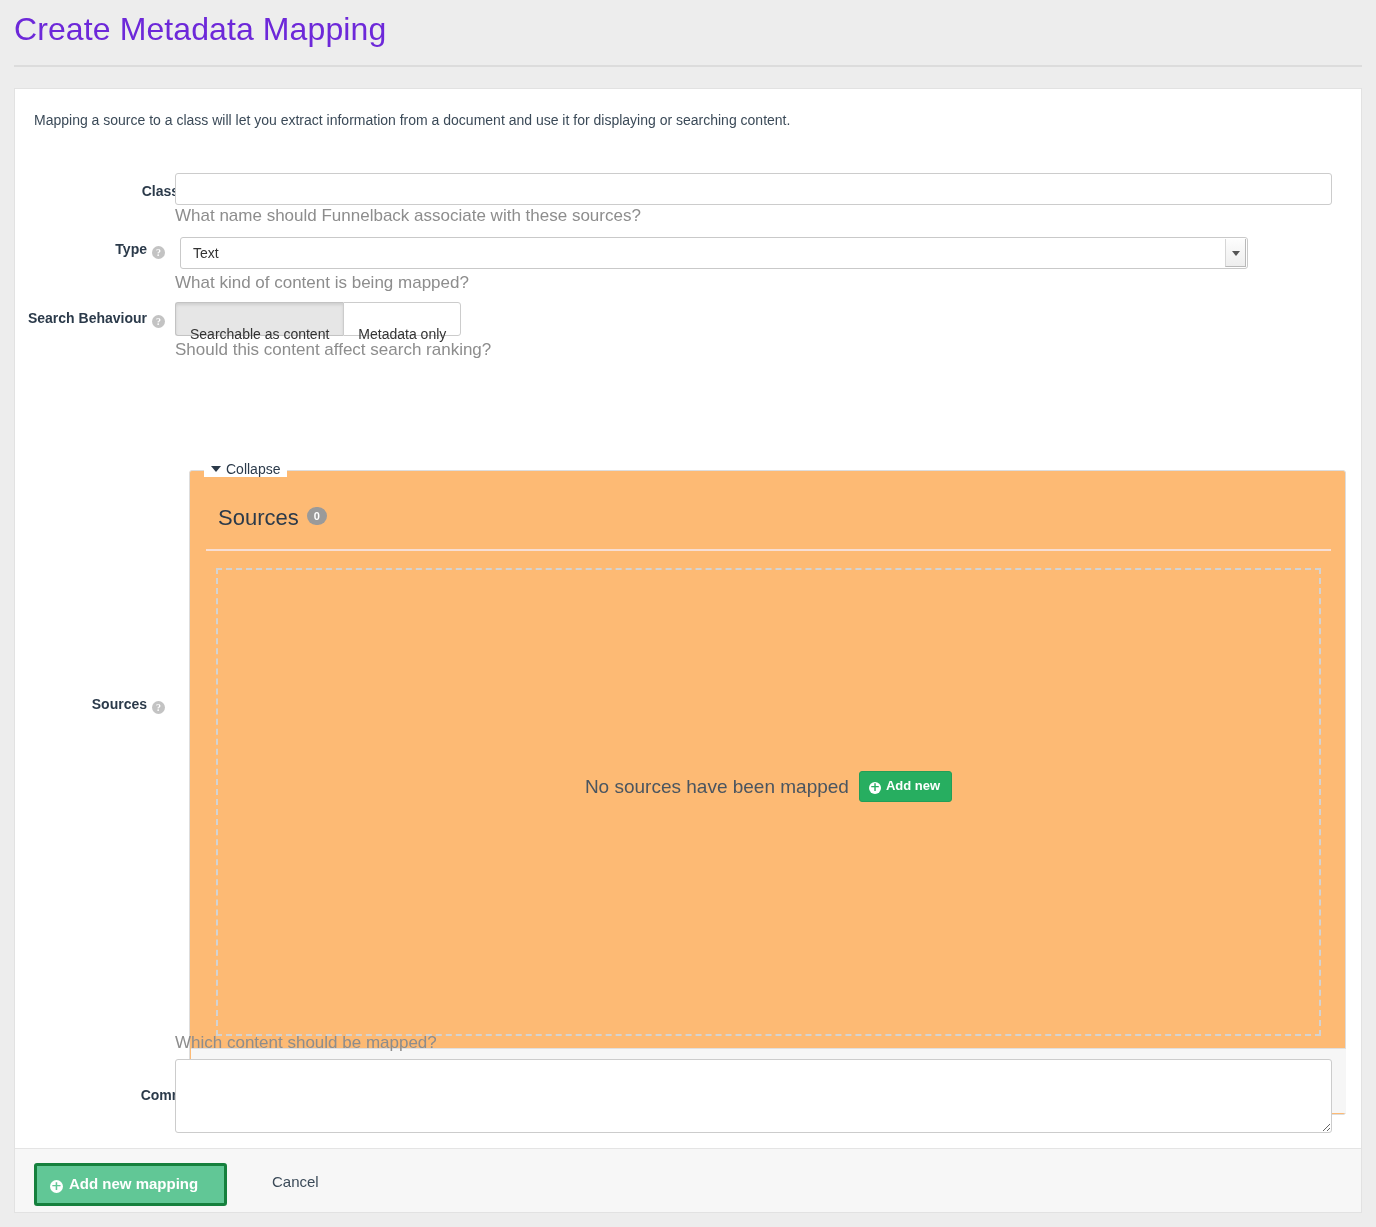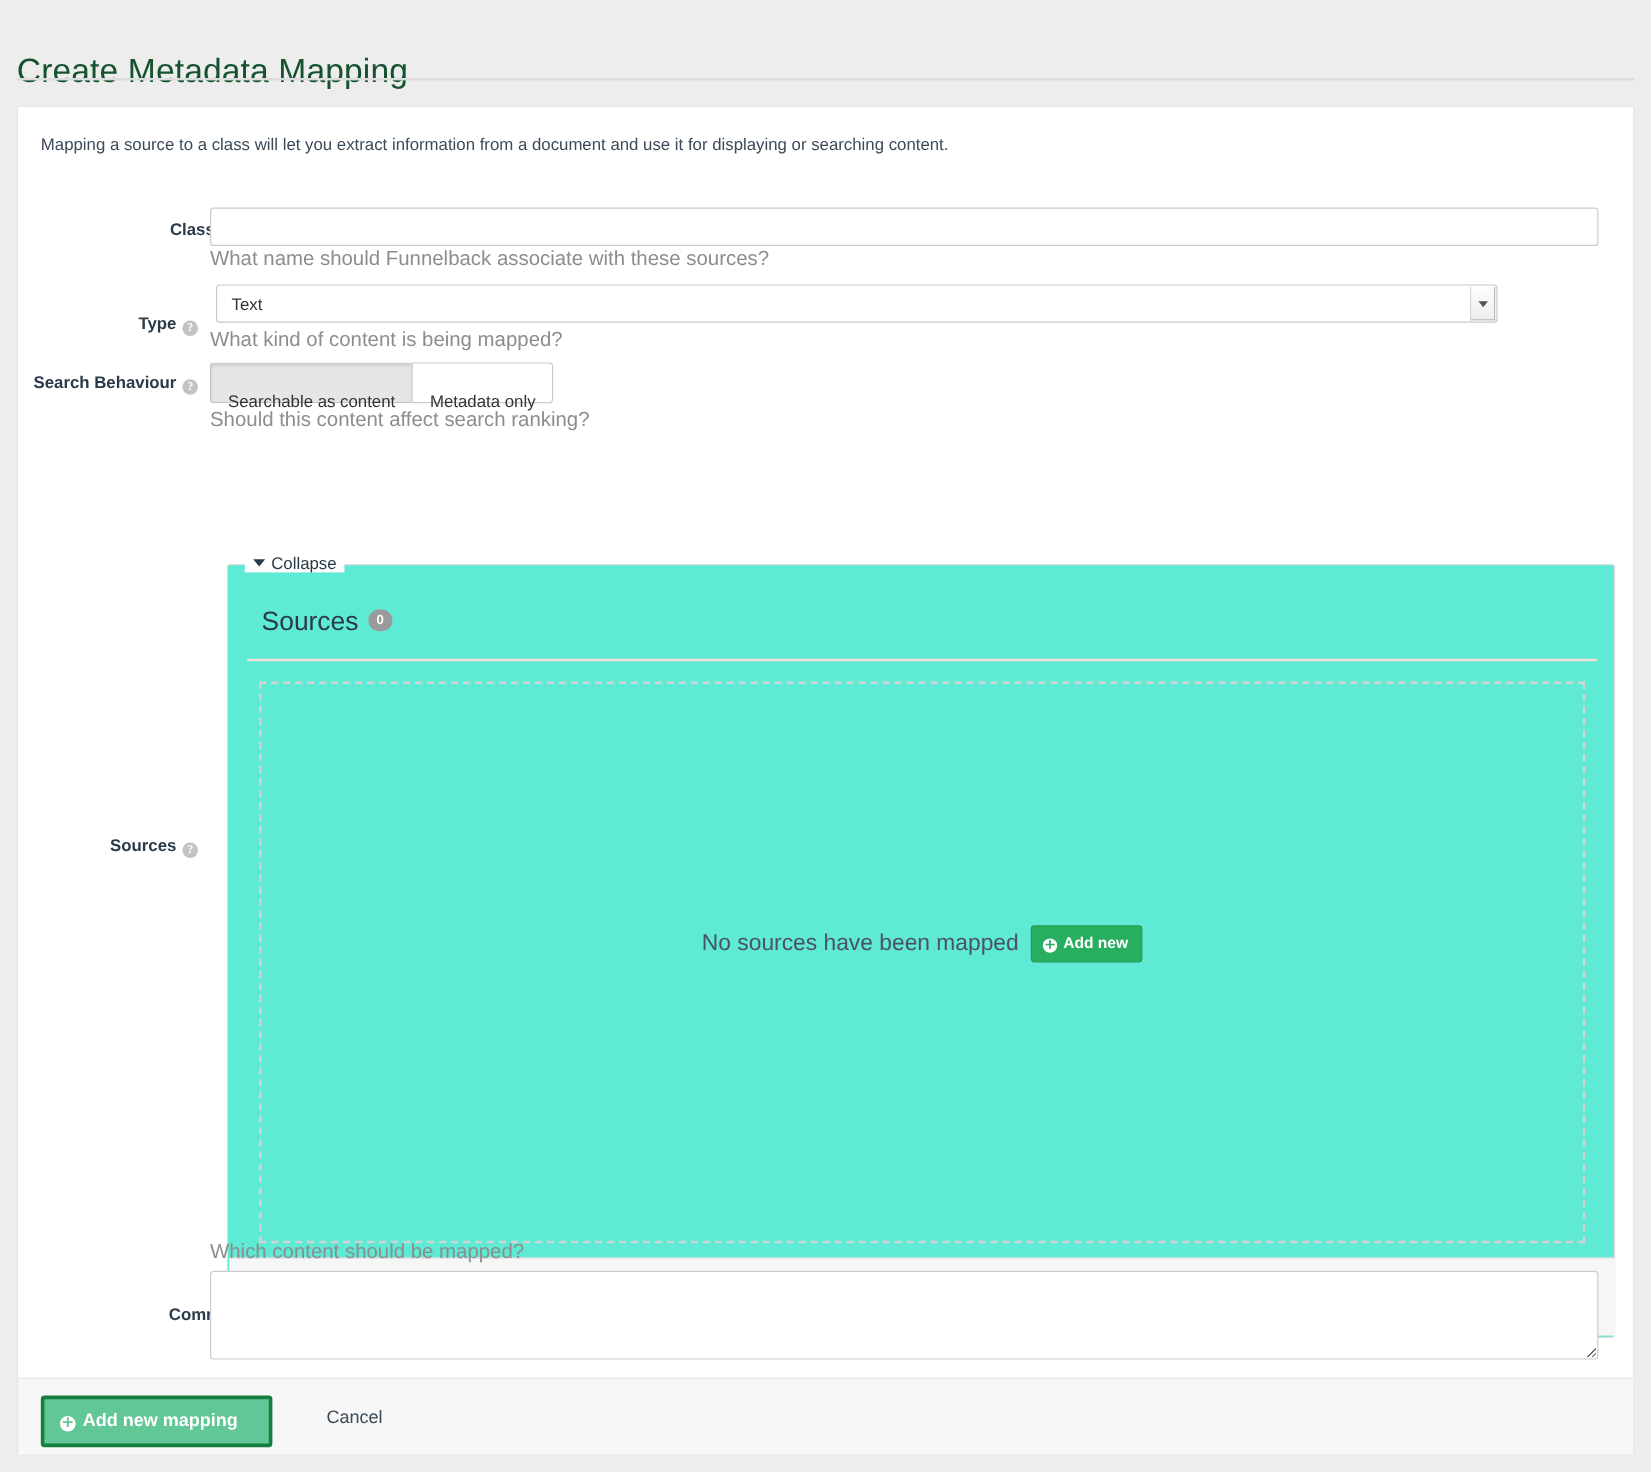--- a/index.html
+++ b/index.html
@@ -15,26 +15,25 @@
   
   .page-header {
     position: absolute;
     left: 0; top: 0;
     width: 1376px; height: 66px;
     background: #ededed;
   }
   .page-title {
     position: absolute;
     left: 14px; top: 11px;
-    font-size: 28px;
+    font-size: 32px;
     font-weight: 400;
-    color: #14532d;
+    color: #6d28d9;
     letter-spacing: 0.1px;
     white-space: nowrap;
-    margin-top: 32px;
   }
   .header-rule {
     position: absolute;
     left: 14px; top: 65px;
     width: 1348px; height: 2px;
     background: #dcdcdc;
   }
 
   
   .card {
@@ -149,21 +148,21 @@
     border-color: #c3c3c3;
   }
 
   
   .fieldset {
     position: absolute;
     left: 174px; top: 381px;
     width: 1157px; height: 645px;
     border: 1px solid #dddddd;
     border-radius: 3px;
-    background: #5eead4;
+    background: #fdba74;
   }
   .legend {
     position: absolute;
     left: 14px; top: -10px;
     background: #ffffff;
     padding: 0 7px;
     font-size: 14px;
     color: #2b3a4a;
     cursor: pointer;
     white-space: nowrap;
@@ -340,21 +339,21 @@
 <div class="card">
 
   <div class="intro">Mapping a source to a class will let you extract information from a document and use it for displaying or searching content.</div>
 
   <div class="form-label" style="left:0; top:94px; width:164px;">
     <span>Class</span>
   </div>
   <input class="text-input" style="left: 160px; top: 84px; width: 1157px;" placeholder="">
   <div class="hint" style="left:160px; top:117px;">What name should Funnelback associate with these sources?</div>
 
-  <div class="form-label" style="left:0; top:172px; width:150px;padding-left:27px;">
+  <div class="form-label" style="left:0; top:152px; width:150px;padding-left:27px;">
     <span>Type</span><span class="help-icon">?</span>
   </div>
   <div class="select-wrap" style="left:165px; top:148px; width:1068px;">
     <span class="sel-text">Text</span>
     <span class="sel-btn">
       <span class="caret"></span>
     </span>
   </div>
   <div class="hint" style="left:160px; top:184px;">What kind of content is being mapped?</div>
 

